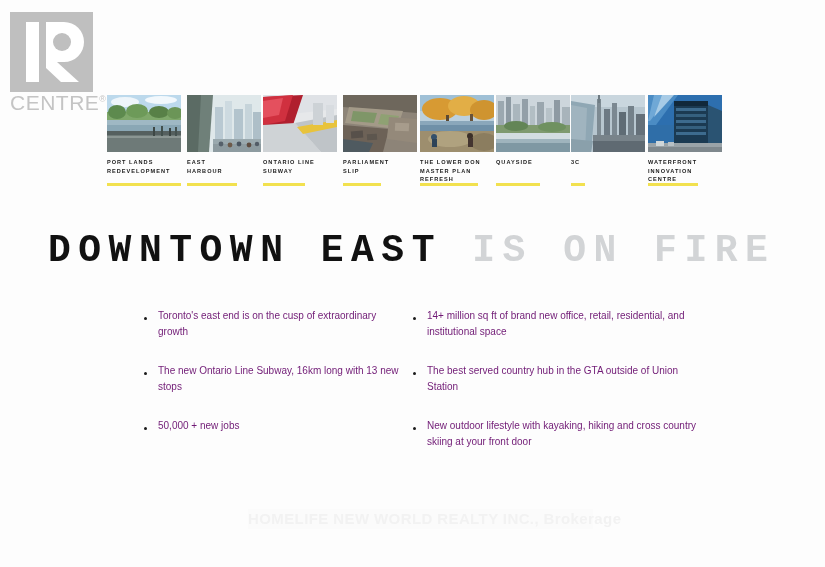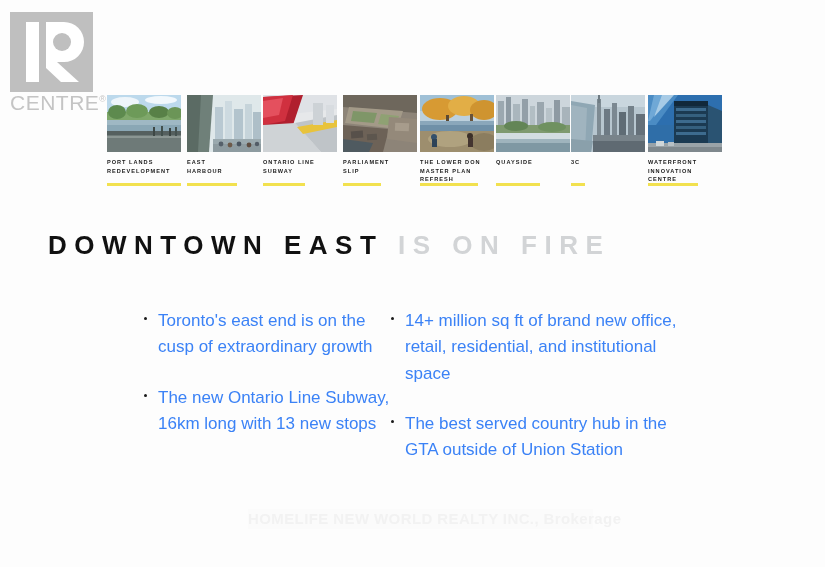--- a/index.html
+++ b/index.html
@@ -96,46 +96,46 @@
     height: 2.5px;
     background: #f2e14f;
     left: 0;
   }
 
   
   #headline {
     position: absolute;
     left: 48px;
     top: 232px;
-    font-size: 26px;
+    font-size: 38px;
     font-weight: bold;
     letter-spacing: 7.5px;
     line-height: 1;
     white-space: nowrap;
-    font-family: Liberation Sans, sans-serif;
+    font-family: Liberation Mono, monospace;
     font-stretch: condensed;
   }
   #headline-strong { color: #111111; }
   #headline-muted  { color: #d2d4d6; }
 
   
   .bullet-col {
     position: absolute;
     top: 308px;
   }
   #bullets-left  { left: 141px; width: 262px; }
-  #bullets-right { left: 388px; width: 290px; }
+  #bullets-right { left: 410px; width: 290px; }
 
   .bullet-item {
     position: relative;
     padding-left: 17px;
     margin-bottom: 24px;
-    font-size: 17px;
+    font-size: 10px;
     line-height: 1.55;
-    color: #3b82f6;
+    color: #701a75;
     font-family: "Liberation Sans", sans-serif;
   }
   .bullet-item::before {
     content: "";
     position: absolute;
     left: 3px;
     top: 9px;
     width: 3.2px;
     height: 3.2px;
     border-radius: 50%;
@@ -368,20 +368,22 @@
     <div class="project-rule" style="width:50px; top:88px;"></div>
   </div>
 
 </div>
 
 <div id="headline"><span id="headline-strong">DOWNTOWN EAST</span><span id="headline-muted"> IS ON FIRE</span></div>
 
 <div class="bullet-col" id="bullets-left">
   <div class="bullet-item">Toronto's east end is on the cusp of extraordinary growth</div>
   <div class="bullet-item">The new Ontario Line Subway, 16km long with 13 new stops</div>
+  <div class="bullet-item">50,000 + new jobs</div>
 </div>
 
 <div class="bullet-col" id="bullets-right">
   <div class="bullet-item">14+ million sq ft of brand new office, retail, residential, and institutional space</div>
   <div class="bullet-item">The best served country hub in the GTA outside of Union Station</div>
+  <div class="bullet-item">New outdoor lifestyle with kayaking, hiking and cross country skiing at your front door</div>
 </div>
 
 <div id="watermark">HOMELIFE NEW WORLD REALTY INC., Brokerage</div>
 
 </body></html>

